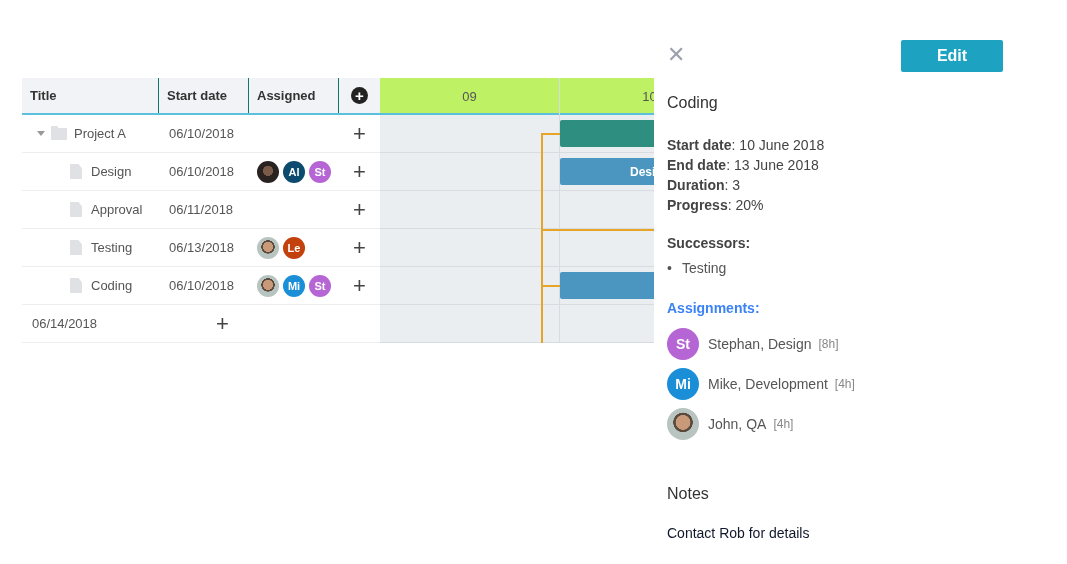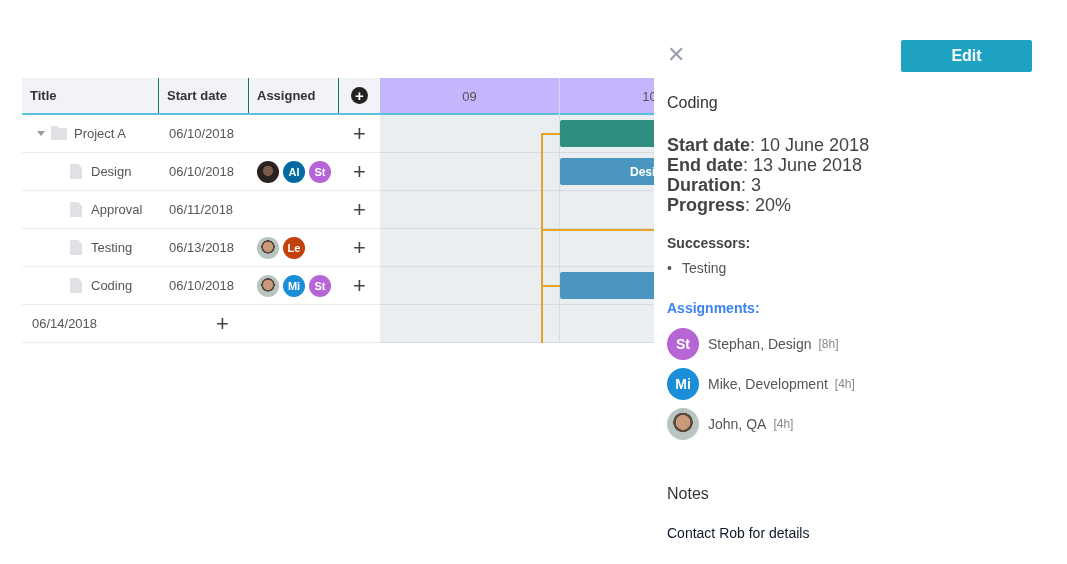--- a/index.html
+++ b/index.html
@@ -24,33 +24,33 @@
   .tree-arrow { width: 0; height: 0; border-left: 4px solid transparent; border-right: 4px solid transparent; border-top: 5px solid #999; margin-left: 7px; margin-right: 6px; }
   .folder-icon { width: 16px; height: 12px; background: #dfe1e5; border-radius: 1px; position: relative; margin-right: 7px; }
   .folder-icon::before { content: ""; position: absolute; left: 0; top: -2px; width: 7px; height: 3px; background: #dfe1e5; border-radius: 1px 1px 0 0; }
   .file-icon { width: 12px; height: 15px; background: #dfe1e5; margin-left: 40px; margin-right: 9px; clip-path: polygon(0 0, 70% 0, 100% 28%, 100% 100%, 0 100%); }
   .avatar { width: 22px; height: 22px; border-radius: 50%; color: #fff; font-size: 11px; font-weight: bold; display: flex; align-items: center; justify-content: center; flex-shrink: 0; }
   .photo-dark { background: radial-gradient(circle at 50% 45%, #7a5a48 0 30%, #2a2220 32%); }
   .photo-light { background: radial-gradient(circle at 50% 45%, #c99a7a 0 30%, #5a4a3e 32% 40%, #b8c4c0 42%); }
 
   
   .chart { position: absolute; left: 380px; top: 78px; width: 274px; height: 265px; background: #ebeef1; overflow: hidden; }
-  .chart-header { height: 37px; border-bottom: 2px solid #5bc0de; position: relative; background: #c4b5fd; }
+  .chart-header { height: 37px; border-bottom: 2px solid #5bc0de; position: relative; background: #bef264; }
   .scale-cell { position: absolute; top: 0; height: 37px; display: flex; align-items: center; justify-content: center; font-size: 13px; color: #555; border-right: 1px solid #d8dbe0; }
   .chart-rows .row-line { height: 38px; border-bottom: 1px solid #d8dbe0; }
   .vline { position: absolute; top: 37px; bottom: 0; width: 1px; background: #d8dbe0; }
   .bar { position: absolute; height: 27px; border-radius: 2px; color: #fff; font-weight: bold; font-size: 12px; display: flex; align-items: center; justify-content: center; overflow: hidden; white-space: nowrap; }
   .link { position: absolute; background: #e8a427; }
 
   
   .panel { position: absolute; left: 654px; top: 0; width: 413px; height: 564px; background: #fff; }
   .close-btn { position: absolute; left: 13px; top: 44px; font-size: 22px; color: #9aa0ad; cursor: pointer; line-height: 22px; }
-  .edit-btn { position: absolute; left: 247px; top: 40px; width: 131px; height: 32px; background: #1ea2c2; color: #fff; font-weight: bold; font-size: 16px; border: none; border-radius: 2px; display: flex; align-items: center; justify-content: center; }
+  .edit-btn { position: absolute; left: 247px; top: 40px; width: 102px; height: 32px; background: #1ea2c2; color: #fff; font-weight: bold; font-size: 16px; border: none; border-radius: 2px; display: flex; align-items: center; justify-content: center; }
   .task-title { position: absolute; left: 13px; top: 94px; font-size: 16px; color: #333; }
-  .props { position: absolute; left: 13px; top: 135px; font-size: 18px; line-height: 20px; color: #444; }
+  .props { position: absolute; left: 13px; top: 135px; font-size: 14px; line-height: 20px; color: #444; }
   .props b { color: #444; font-weight: bold; }
   .succ-label { position: absolute; left: 13px; top: 235px; font-size: 14px; color: #444; font-weight: bold; }
   .succ-list { position: absolute; left: 13px; top: 260px; font-size: 14px; color: #555; }
   .succ-list .bullet { display: inline-block; width: 15px; }
   .assign-label { position: absolute; left: 13px; top: 300px; font-size: 14px; color: #3b82f6; font-weight: bold; text-align: right; }
   .assign-item { position: absolute; left: 13px; display: flex; align-items: center; font-size: 14px; color: #555; }
   .assign-item .avatar { width: 32px; height: 32px; font-size: 14px; margin-right: 9px; }
   .assign-item .hours { color: #888; font-size: 12px; margin-left: 7px; }
   .notes-label { position: absolute; left: 13px; top: 485px; font-size: 16px; color: #333; }
   .notes-text { position: absolute; left: 13px; top: 525px; font-size: 14px; color: #0f172a; }
@@ -79,21 +79,21 @@
         <div class="cell col-add">+</div>
       </div>
       <div class="grid-row">
         <div class="cell col-title">
           <span class="file-icon"></span>
           <span>Design</span>
         </div>
         <div class="cell col-start">06/10/2018</div>
         <div class="cell col-assigned">
           <div class="avatar photo-dark"></div>
-          <div class="avatar" style="background: #0369a1;">Al</div>
+          <div class="avatar" style="background: #0c4a6e;">Al</div>
           <div class="avatar" style="background: rgb(181, 101, 212);">St</div>
         </div>
         <div class="cell col-add">+</div>
       </div>
       <div class="grid-row">
         <div class="cell col-title">
           <span class="file-icon"></span>
           <span>Approval</span>
         </div>
         <div class="cell col-start">06/11/2018</div>

